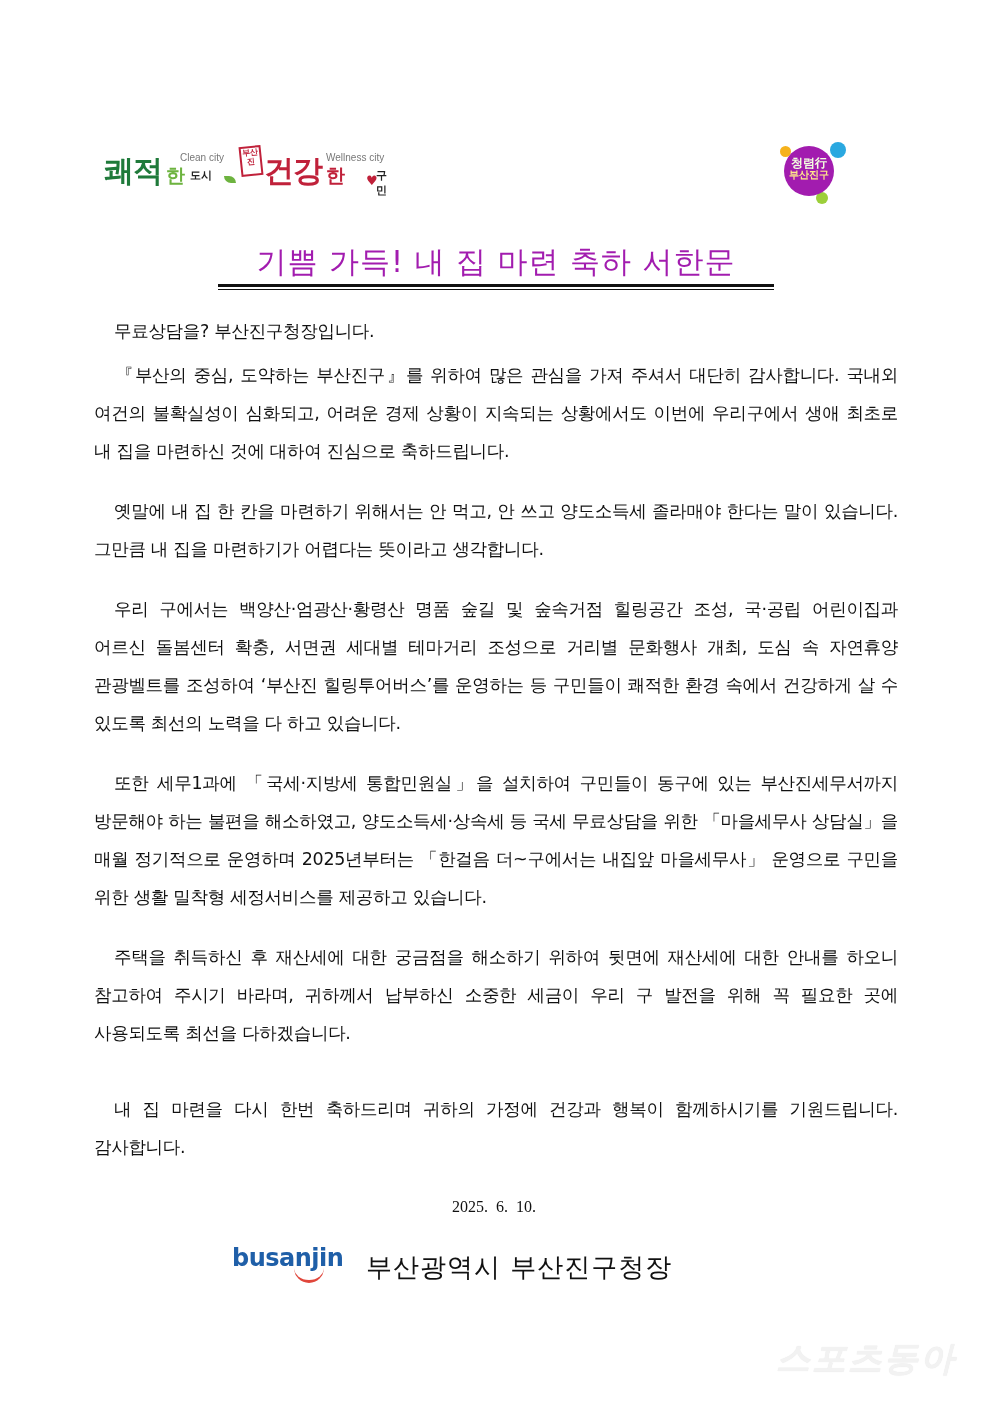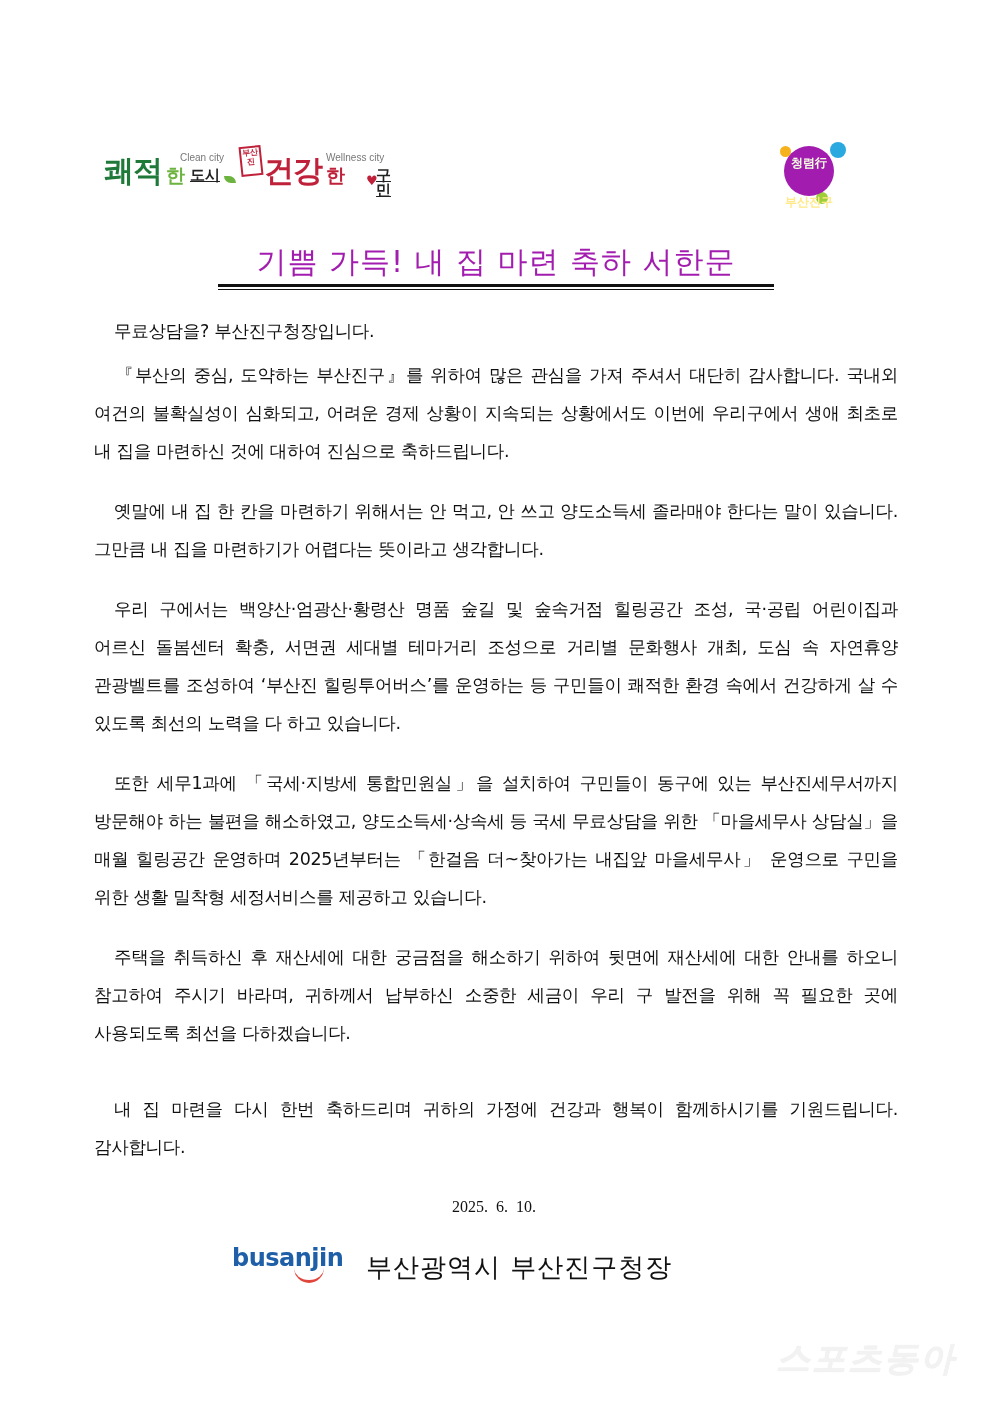--- a/index.html
+++ b/index.html
@@ -6,36 +6,36 @@
   body {
     width: 992px; height: 1403px; position: relative; overflow: hidden;
     font-family: "DejaVu Sans", "Liberation Sans", sans-serif;
     color: #111111;
   }
   .logo-left {
     position: absolute; left: 104px; top: 146px; width: 290px; height: 46px;
   }
   .logo-left .big { position: absolute; font-weight: bold; font-size: 30px; line-height: 30px; letter-spacing: -1px; }
   .logo-left .mid { position: absolute; font-weight: bold; font-size: 19px; line-height: 19px; }
-  .logo-left .sm  { position: absolute; font-weight: bold; font-size: 15px; line-height: 15px; color: #222; text-decoration: underline; }
+  .logo-left .sm  { position: absolute; font-weight: bold; font-size: 11px; line-height: 15px; color: #222; }
   .logo-left .tiny { position: absolute; font-size: 10px; line-height: 8px; color: #777; font-family: "Liberation Sans", sans-serif; }
   .stamp {
     position: absolute; left: 121px; top: 0px; width: 18px; height: 26px;
     border: 2px solid #c0213a; color: #c0213a; font-size: 8px; line-height: 9px;
     text-align: center; font-weight: bold; transform: rotate(-6deg); background: #fff;
   }
   .logo-right {
     position: absolute; left: 778px; top: 140px; width: 72px; height: 66px;
   }
   .logo-right .circle {
     position: absolute; left: 6px; top: 6px; width: 50px; height: 50px; border-radius: 50%;
     background: #a21caf; color: #fff; text-align: center;
   }
   .logo-right .circle .l1 { display:block; font-size: 12px; font-weight: bold; margin-top: 11px; line-height: 13px; color: #f3ffe0; }
-  .logo-right .circle .l2 { display:block; font-size: 12px; font-weight: bold; line-height: 10px; color: #ffe98a; margin-top: 27px; }
+  .logo-right .circle .l2 { display:block; font-size: 10px; font-weight: bold; line-height: 10px; color: #ffe98a; }
   .dot { position: absolute; border-radius: 50%; }
 
   .title {
     position: absolute; left: 218px; top: 244px; width: 556px;
     text-align: center; font-size: 30px; line-height: 36px; letter-spacing: 1px;
     font-family: "DejaVu Sans", sans-serif; color: #a21caf;
   }
   .title-rule1 { position: absolute; left: 218px; top: 284px; width: 556px; height: 3px; background: #111; }
   .title-rule2 { position: absolute; left: 218px; top: 289px; width: 556px; height: 1px; background: #111; }
 
@@ -109,21 +109,21 @@
 <div class="para" style="top:356px;">
   <span class="indent"></span><span>『부산의 중심, 도약하는 부산진구』를 위하여 많은 관심을 가져 주셔서 대단히 감사합니다. 국내외 여건의 불확실성이 심화되고, 어려운 경제 상황이 지속되는 상황에서도 이번에 우리구에서 생애 최초로 내 집을 마련하신 것에 대하여 진심으로 축하드립니다.</span>
 </div>
 <div class="para" style="top:492px;">
   <span class="indent"></span><span>옛말에 내 집 한 칸을 마련하기 위해서는 안 먹고, 안 쓰고 양도소득세 졸라매야 한다는 말이 있습니다. 그만큼 내 집을 마련하기가 어렵다는 뜻이라고 생각합니다.</span>
 </div>
 <div class="para" style="top:590px;">
   <span class="indent"></span><span>우리 구에서는 백양산·엄광산·황령산 명품 숲길 및 숲속거점 힐링공간 조성, 국·공립 어린이집과 어르신 돌봄센터 확충, 서면권 세대별 테마거리 조성으로 거리별 문화행사 개최, 도심 속 자연휴양 관광벨트를 조성하여 ‘부산진 힐링투어버스’를 운영하는 등 구민들이 쾌적한 환경 속에서 건강하게 살 수 있도록 최선의 노력을 다 하고 있습니다.</span>
 </div>
 <div class="para" style="top:764px;">
-  <span class="indent"></span><span>또한 세무1과에 「국세·지방세 통합민원실」을 설치하여 구민들이 동구에 있는 부산진세무서까지 방문해야 하는 불편을 해소하였고, 양도소득세·상속세 등 국세 무료상담을 위한 「마을세무사 상담실」을 매월 힐링공간 운영하며 2025년부터는 「한걸음 더~찾아가는 내집앞 마을세무사」 운영으로 구민을 위한 생활 밀착형 세정서비스를 제공하고 있습니다.</span>
+  <span class="indent"></span><span>또한 세무1과에 「국세·지방세 통합민원실」을 설치하여 구민들이 동구에 있는 부산진세무서까지 방문해야 하는 불편을 해소하였고, 양도소득세·상속세 등 국세 무료상담을 위한 「마을세무사 상담실」을 매월 정기적으로 운영하며 2025년부터는 「한걸음 더~구에서는 내집앞 마을세무사」 운영으로 구민을 위한 생활 밀착형 세정서비스를 제공하고 있습니다.</span>
 </div>
 <div class="para" style="top:938px;">
   <span class="indent"></span><span>주택을 취득하신 후 재산세에 대한 궁금점을 해소하기 위하여 뒷면에 재산세에 대한 안내를 하오니 참고하여 주시기 바라며, 귀하께서 납부하신 소중한 세금이 우리 구 발전을 위해 꼭 필요한 곳에 사용되도록 최선을 다하겠습니다.</span>
 </div>
 <div class="para" style="top:1090px;">
   <span class="indent"></span><span>내 집 마련을 다시 한번 축하드리며 귀하의 가정에 건강과 행복이 함께하시기를 기원드립니다. 감사합니다.</span>
 </div>
 
 <div class="date">2025.  6.  10.</div>
 

